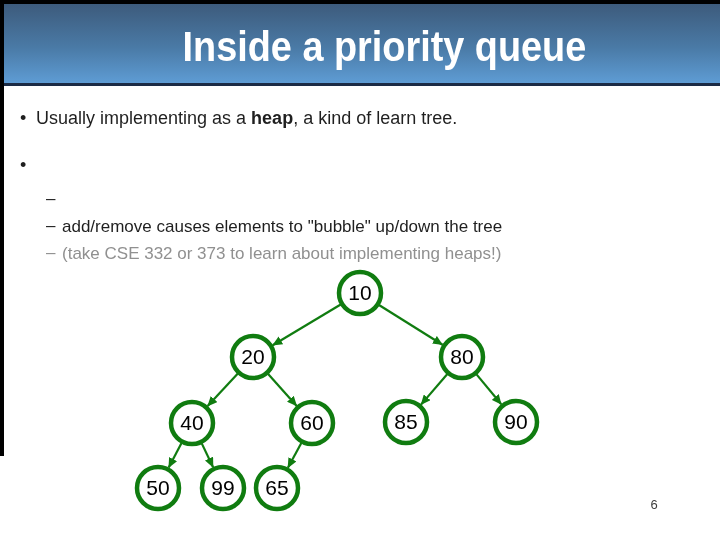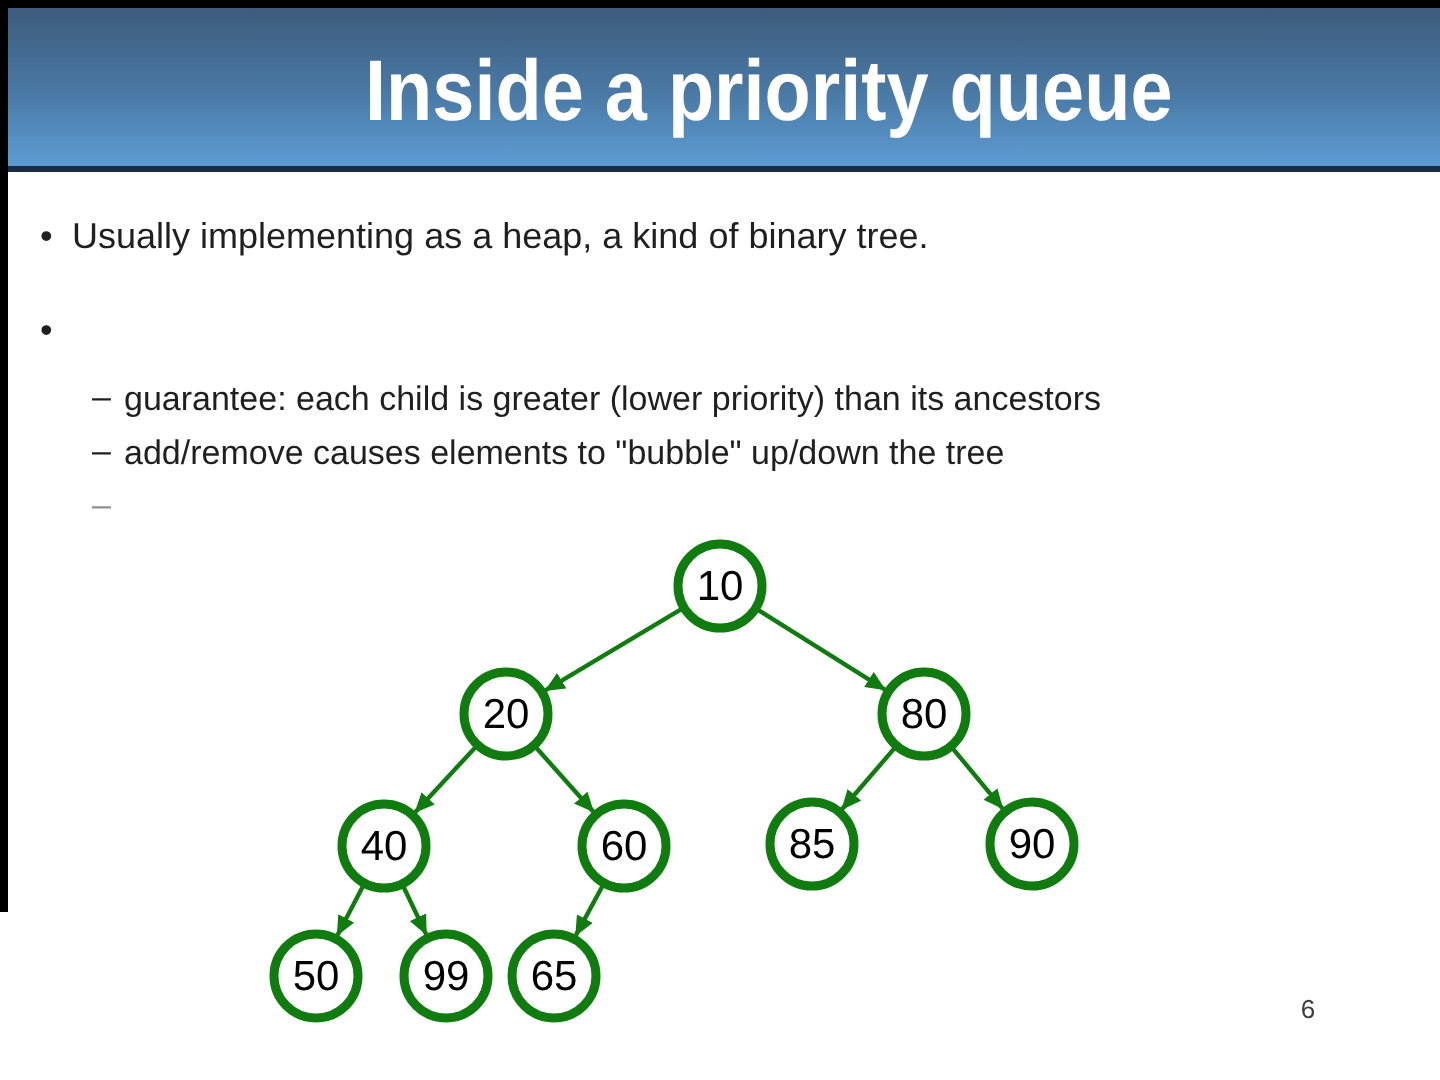--- a/index.html
+++ b/index.html
@@ -69,21 +69,21 @@
     font-size: 17px;
     line-height: 22px;
   }
   .dash-glyph {
     position: absolute;
     left: 46px;
     top: -1px;
     font-size: 17px;
   }
   .muted, .muted .dash-glyph { color: #909090; }
-  b { font-weight: 400; }
+  b { font-weight: 700; }
 
   #row-b1 { top: 107px; }
   #row-b2 { top: 154px; }
   #row-s1 { top: 189px; }
   #row-s2 { top: 216px; }
   #row-s3 { top: 243px; }
 
   
   #tree-svg {
     position: absolute;
@@ -107,39 +107,39 @@
 
 <div class="slide">
 
   <div class="header">
     <span class="title">Inside a priority queue</span>
   </div>
   <div class="left-rule"></div>
 
   <div class="row bullet-row" id="row-b1">
     <span class="bullet-glyph">•</span>
-    <span>Usually implementing as a </span><b>heap</b><span>, a kind of binary tree.</span>
+    <span>Usually implementing as a </span><b>heap</b><span>, a kind of learn tree.</span>
   </div>
 
   <div class="row bullet-row" id="row-b2">
     <span class="bullet-glyph">•</span>
   </div>
 
   <div class="row sub-row" id="row-s1">
     <span class="dash-glyph">–</span>
-    <span>guarantee: each child is greater (lower priority) than its ancestors</span>
   </div>
 
   <div class="row sub-row" id="row-s2">
     <span class="dash-glyph">–</span>
     <span>add/remove causes elements to "bubble" up/down the tree</span>
   </div>
 
   <div class="row sub-row muted" id="row-s3">
     <span class="dash-glyph">–</span>
+    <span>(take CSE 332 or 373 to learn about implementing heaps!)</span>
   </div>
 
   <svg id="tree-svg" viewBox="0 0 720 540">
       <defs>
         <marker id="arrowhead" markerUnits="userSpaceOnUse" markerWidth="11" markerHeight="9" refX="9.5" refY="4.5" orient="auto">
           <path d="M0,0 L10,4.5 L0,9 Z" fill="#107c10"></path>
         </marker>
       </defs>
       <line x1="341.1" y1="304.3" x2="272.7" y2="345.2" stroke="#107c10" stroke-width="2.2" marker-end="url(#arrowhead)"></line>
       <line x1="378.6" y1="304.7" x2="442.5" y2="344.8" stroke="#107c10" stroke-width="2.2" marker-end="url(#arrowhead)"></line>

